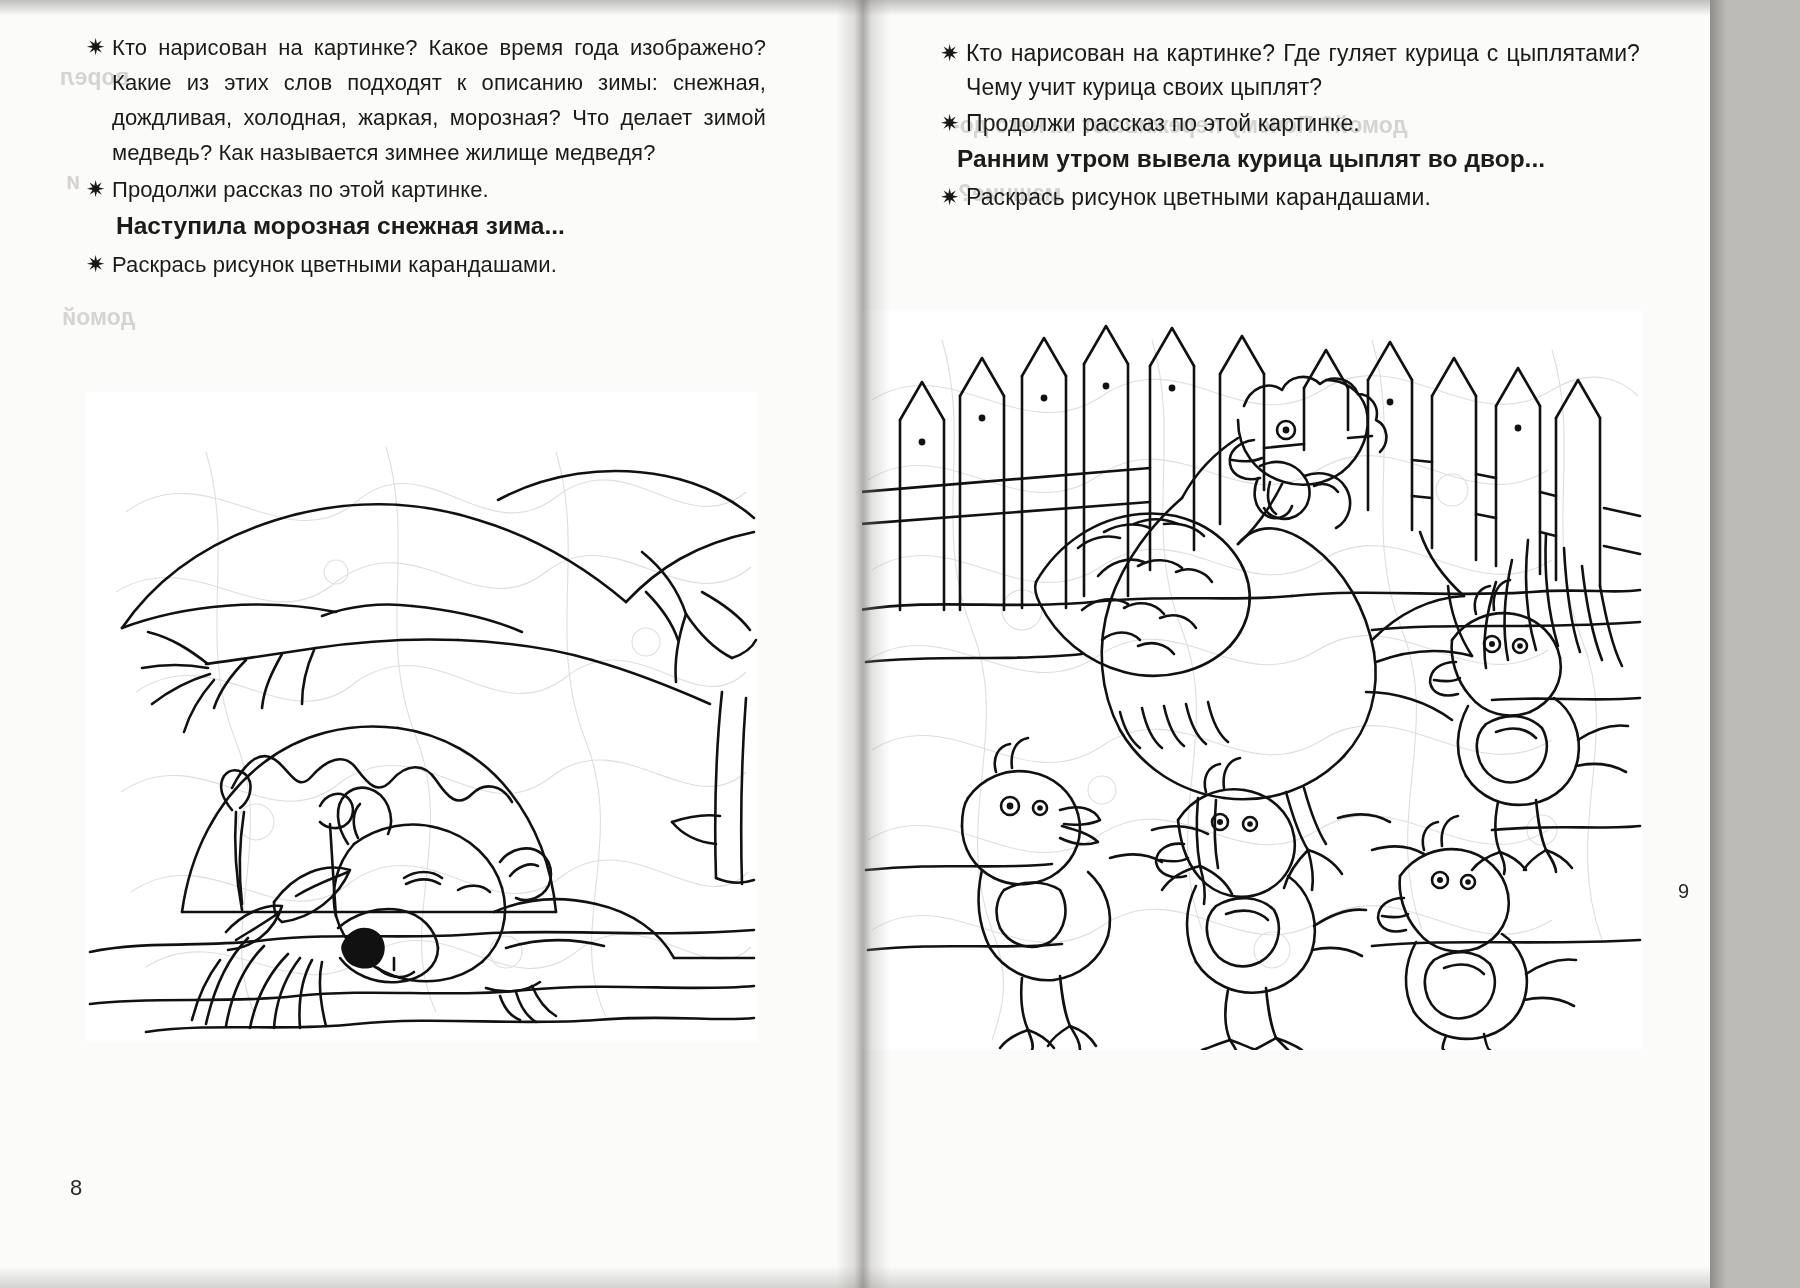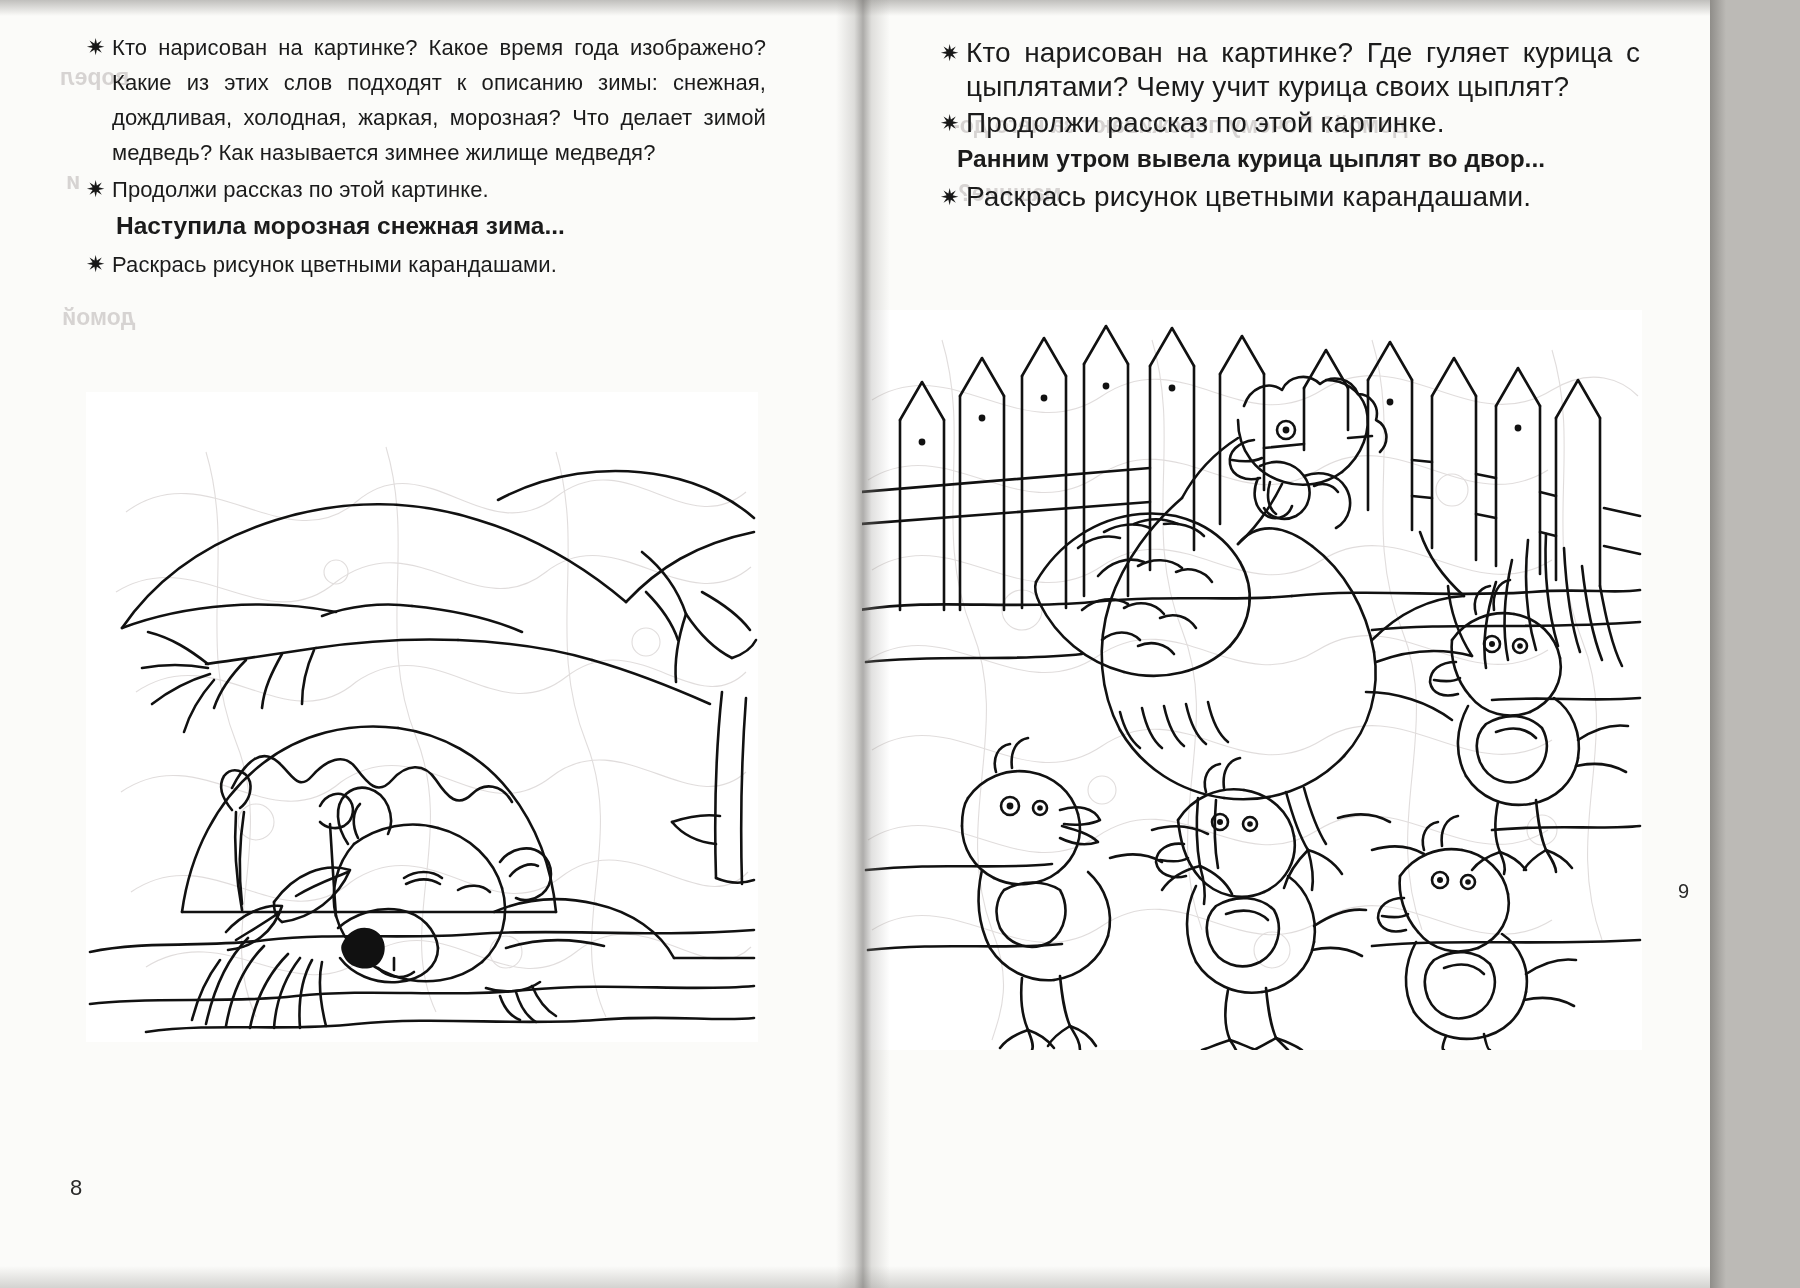--- a/index.html
+++ b/index.html
@@ -89,21 +89,21 @@
     color: #171717;
     text-align: left;
   }
   .bullet-text {
     flex: 1 1 auto;
     font-size: 22px;
     line-height: 35px;
     letter-spacing: .1px;
     text-align: justify;
   }
-  .tb-right .bullet-text { font-size: 28px; line-height: 34px; }
+  .tb-right .bullet-text { font-size: 23px; line-height: 34px; }
   .bold-line {
     font-weight: bold;
     font-size: 24.5px;
     line-height: 34px;
     margin: 2px 0 4px 30px;
   }
   .tb-right .bold-line { margin-left: 17px; }
 
   
   .ghost {

